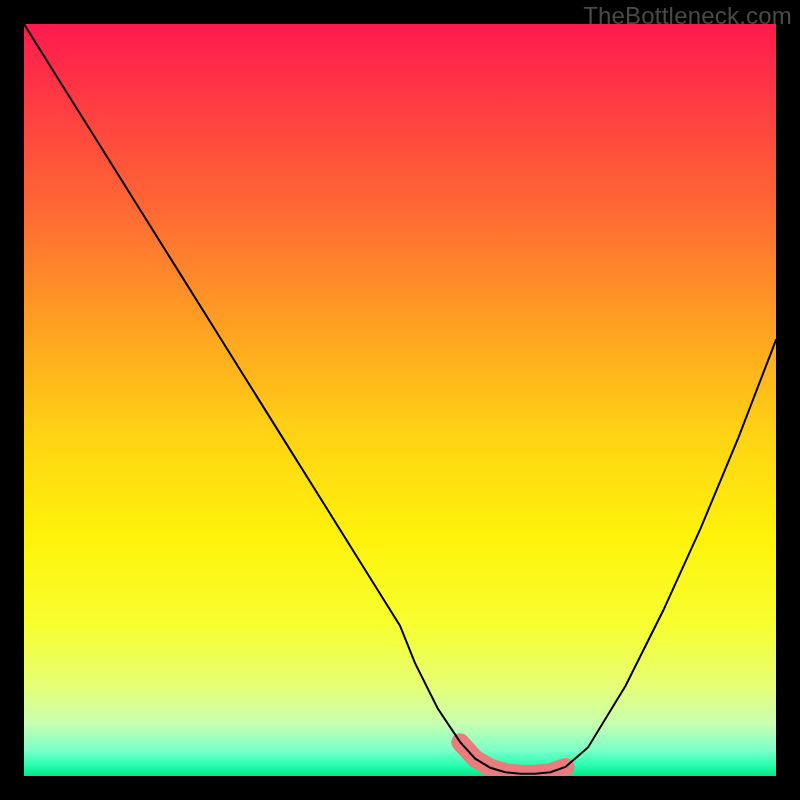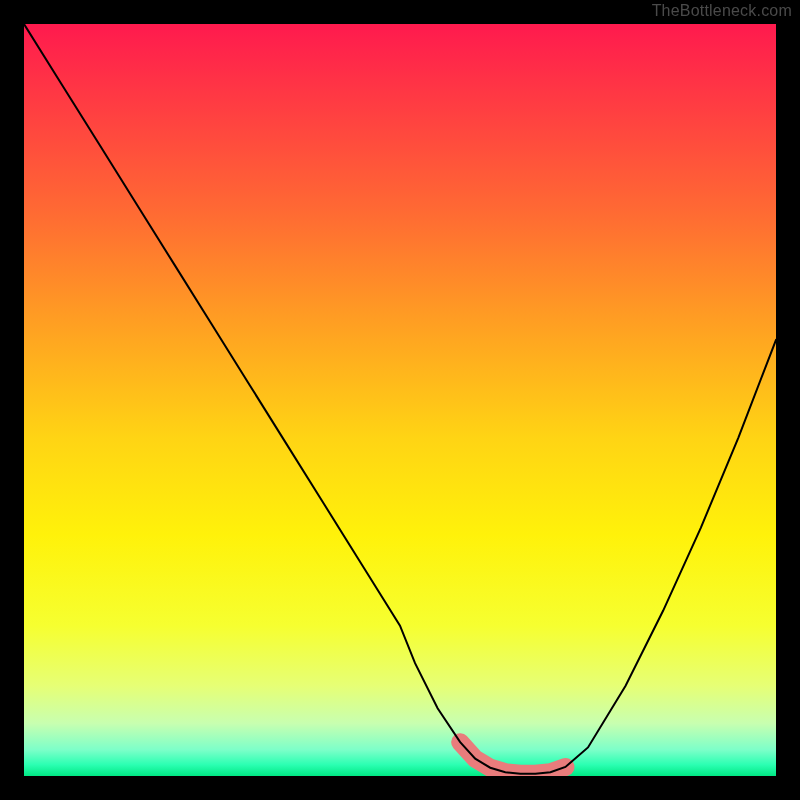--- a/index.html
+++ b/index.html
@@ -37,21 +37,21 @@
     left: 0;
     top: 0;
     width: 100%;
     height: 100%;
   }
   .watermark {
     position: absolute;
     top: 2px;
     right: 8px;
     color: #4a4a4a;
-    font-size: 16px;
+    font-size: 24px;
     font-weight: 500;
     letter-spacing: 0.2px;
     user-select: none;
   }
 </style>
 </head>
 <body>
 
 <div class="stage">
 

